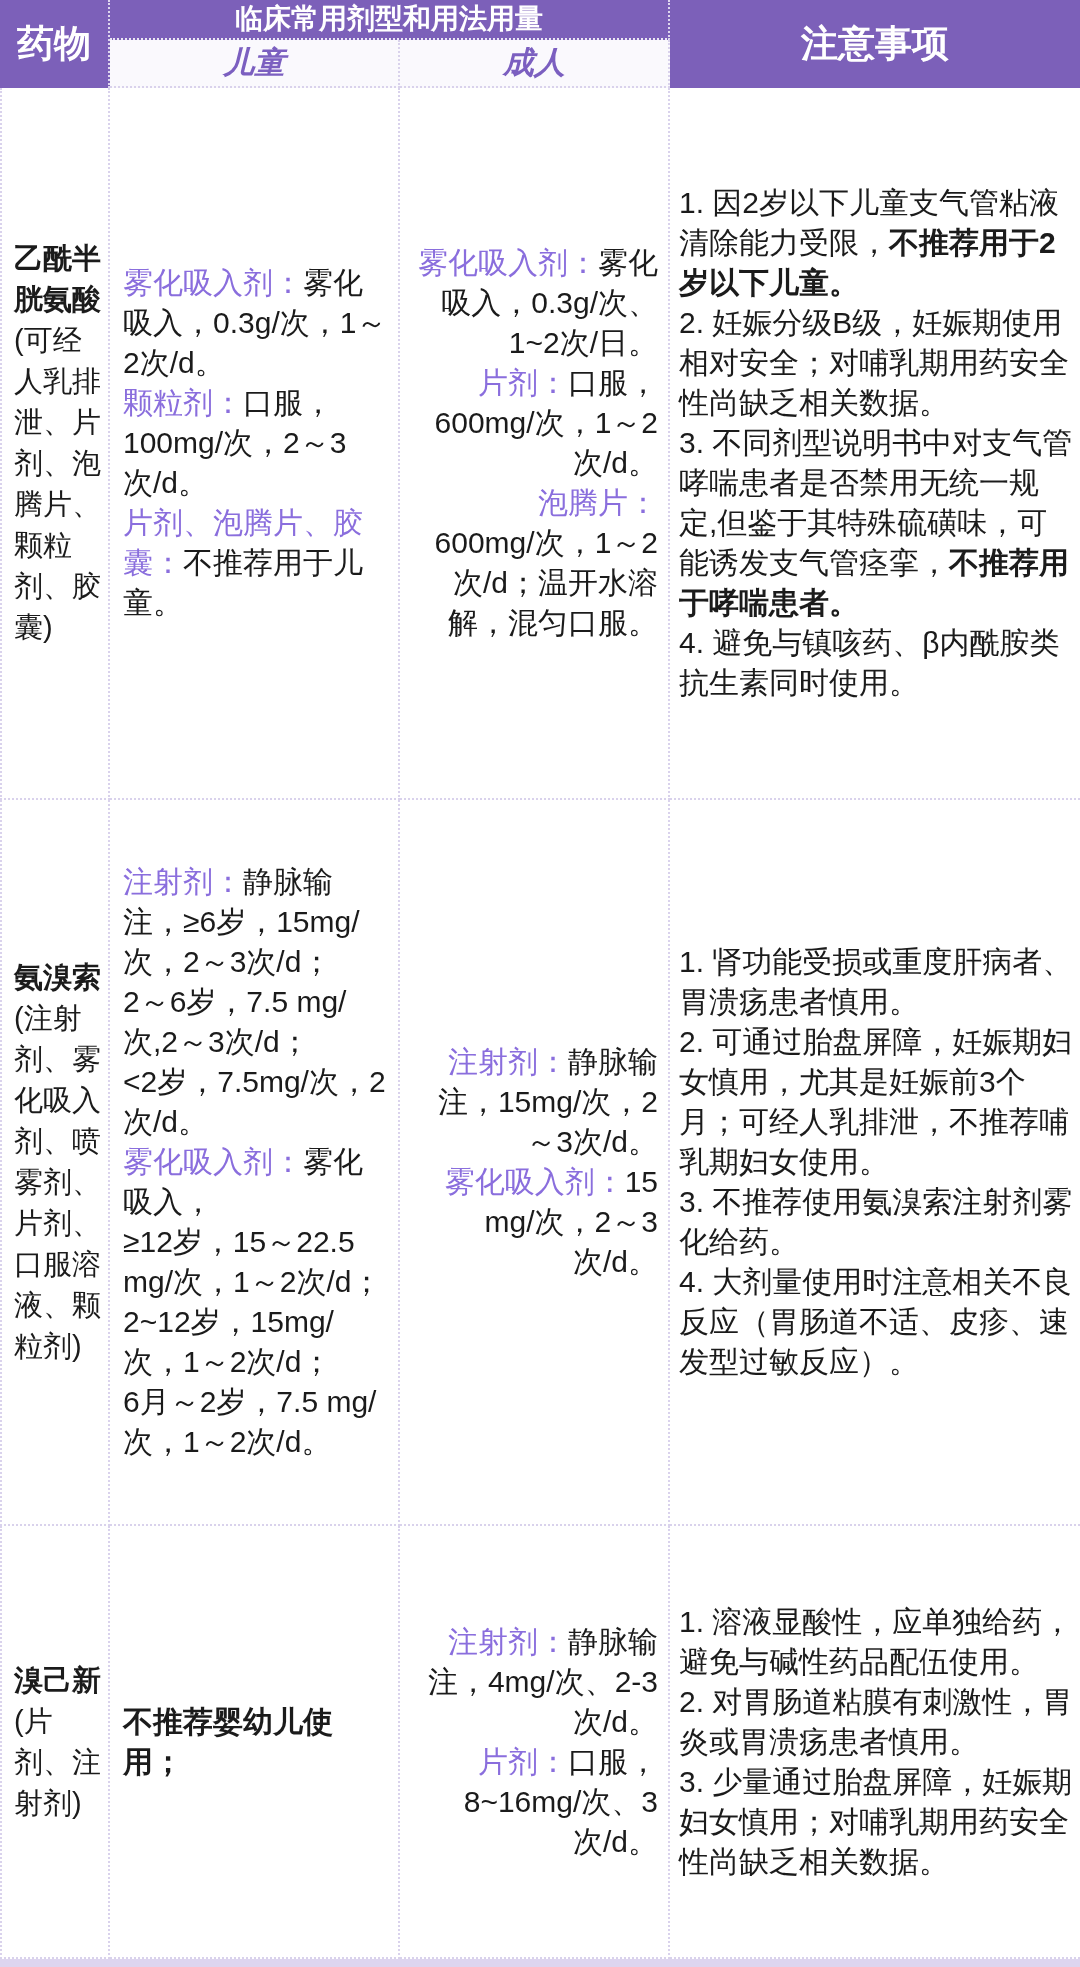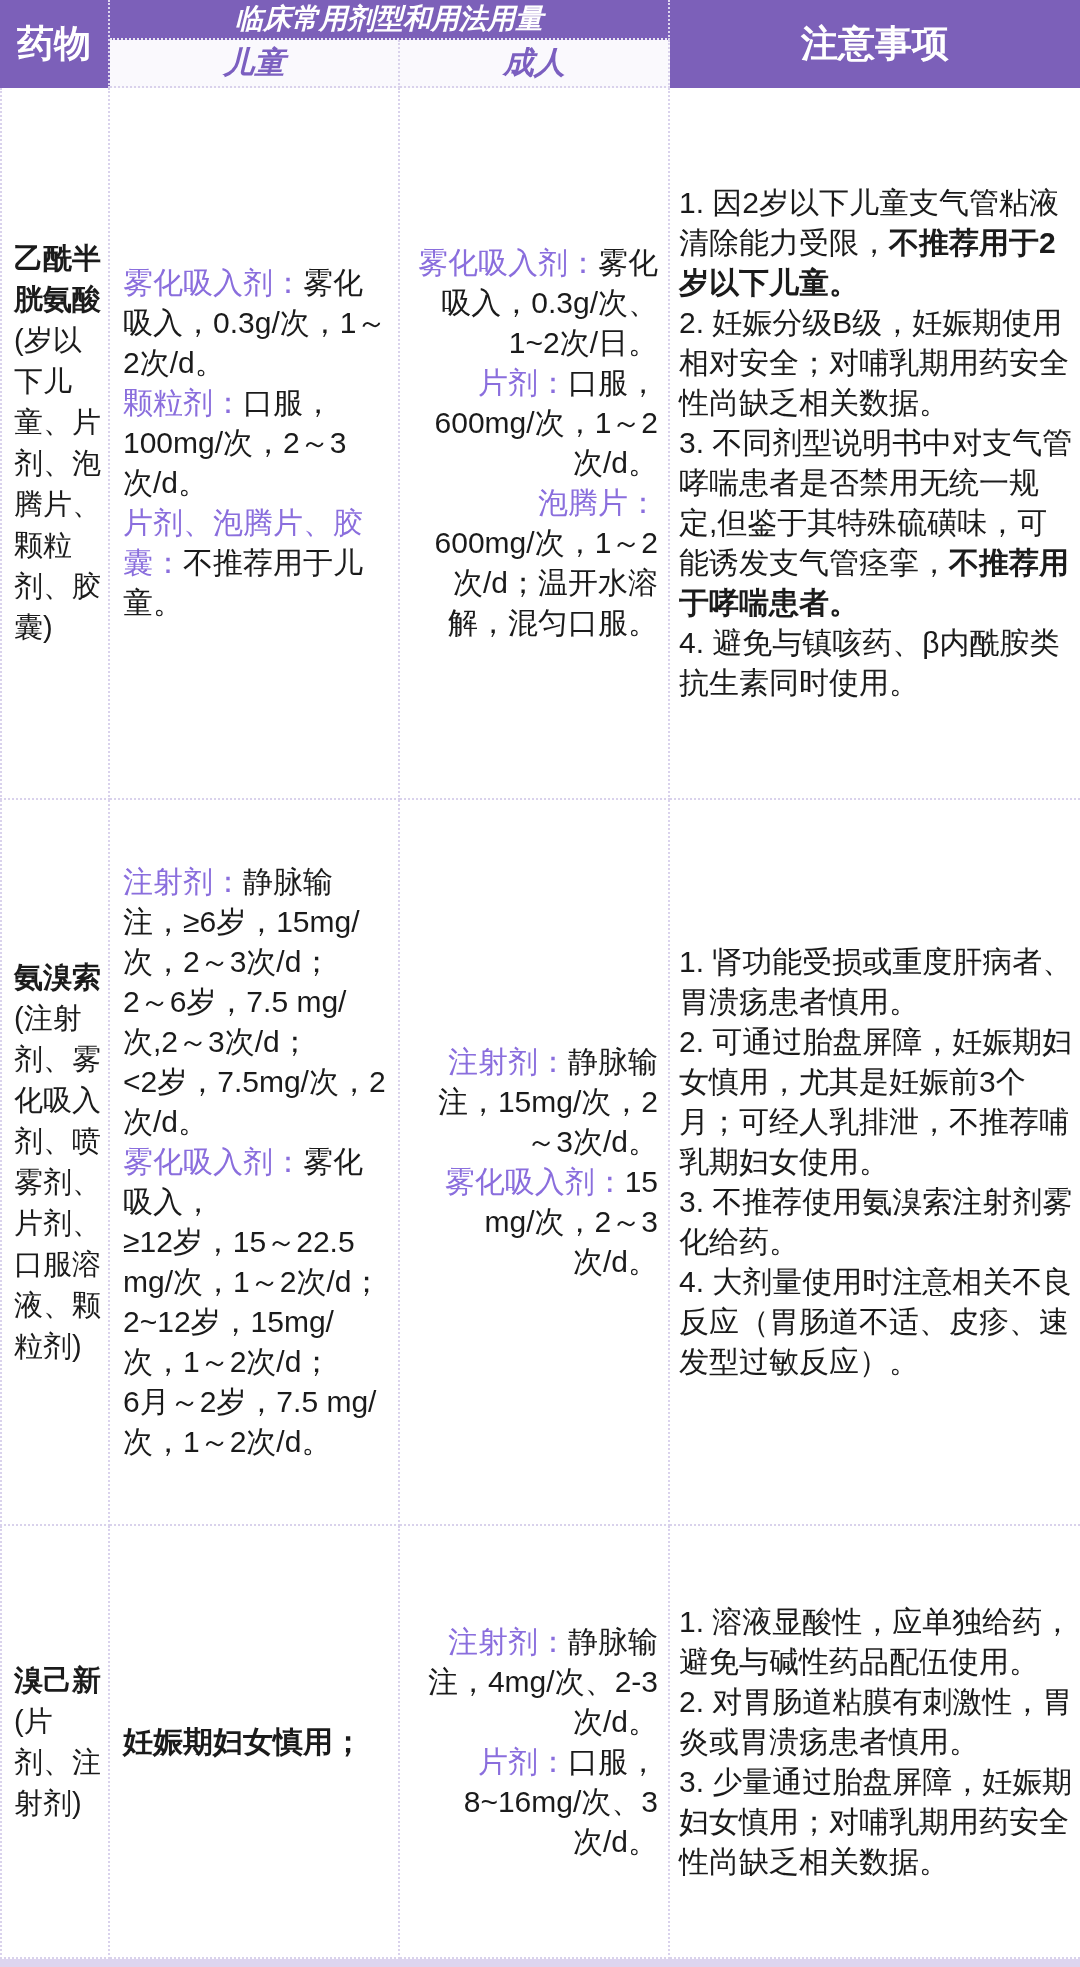--- a/index.html
+++ b/index.html
@@ -42,21 +42,20 @@
     background:var(--header-purple);
     color:#ffffff;
     font-weight:700;
     font-size:37px;
     text-align:center;
     border-right:2px dotted rgba(255,255,255,0.75);
   }
   .th-usage{
     font-size:28px;
     border-bottom:2px dotted rgba(255,255,255,0.85);
-    font-style:italic;
   }
   .th-notes{border-right:none;}
   .th-sub{
     background:var(--subheader-bg);
     color:var(--subheader-text);
     font-weight:700;
     font-size:31px;
     text-align:center;
     border-right:2px dotted var(--border-light);
     border-bottom:2px dotted var(--border-light);
@@ -107,21 +106,21 @@
         <th colspan="2" class="th-purple th-usage">临床常用剂型和用法用量</th>
         <th rowspan="2" class="th-purple th-notes">注意事项</th>
       </tr>
       <tr class="hrow-b">
         <th class="th-sub">儿童</th>
         <th class="th-sub">成人</th>
       </tr>
     </thead>
     <tbody>
       <tr class="r1">
-        <td class="td drug"><span class="run-bold">乙酰半胱氨酸</span><span class="run-normal">(岁以下儿童、片剂、泡腾片、颗粒剂、胶囊)</span></td>
+        <td class="td drug"><span class="run-bold">乙酰半胱氨酸</span><span class="run-normal">(可经人乳排泄、片剂、泡腾片、颗粒剂、胶囊)</span></td>
         <td class="td child"><span class="run-label">雾化吸入剂：</span><span class="run-normal">雾化吸入，0.3g/次，1～2次/d。
 </span><span class="run-label">颗粒剂：</span><span class="run-normal">口服，100mg/次，2～3次/d。
 </span><span class="run-label">片剂、泡腾片、胶囊：</span><span class="run-normal">不推荐用于儿童。</span></td>
         <td class="td adult"><span class="run-label">雾化吸入剂：</span><span class="run-normal">雾化吸入，0.3g/次、1~2次/日。
 </span><span class="run-label">片剂：</span><span class="run-normal">口服，600mg/次，1～2次/d。
 </span><span class="run-label">泡腾片：</span><span class="run-normal">
 600mg/次，1～2次/d；温开水溶解，混匀口服。</span></td>
         <td class="td notes"><span class="run-normal">1. 因2岁以下儿童支气管粘液清除能力受限，</span><span class="run-bold">不推荐用于2 岁以下儿童。</span><span class="run-normal">
 2. 妊娠分级B级，妊娠期使用相对安全；对哺乳期用药安全性尚缺乏相关数据。
 3. 不同剂型说明书中对支气管哮喘患者是否禁用无统一规定,但鉴于其特殊硫磺味，可能诱发支气管痉挛，</span><span class="run-bold">不推荐用于哮喘患者。</span><span class="run-normal">
@@ -138,21 +137,21 @@
 6月～2岁，7.5 mg/次，1～2次/d。</span></td>
         <td class="td adult"><span class="run-label">注射剂：</span><span class="run-normal">静脉输注，15mg/次，2～3次/d。
 </span><span class="run-label">雾化吸入剂：</span><span class="run-normal">15 mg/次，2～3次/d。</span></td>
         <td class="td notes"><span class="run-normal">1. 肾功能受损或重度肝病者、胃溃疡患者慎用。
 2. 可通过胎盘屏障，妊娠期妇女慎用，尤其是妊娠前3个月；可经人乳排泄，不推荐哺乳期妇女使用。
 3. 不推荐使用氨溴索注射剂雾化给药。
 4. 大剂量使用时注意相关不良反应（胃肠道不适、皮疹、速发型过敏反应）。</span></td>
       </tr>
       <tr class="r3">
         <td class="td drug"><span class="run-bold">溴己新</span><span class="run-normal">(片剂、注射剂)</span></td>
-        <td class="td child"><span class="run-bold">妊娠期妇女慎用；</span></td>
+        <td class="td child"><span class="run-bold">不推荐婴幼儿使用；</span></td>
         <td class="td adult"><span class="run-label">注射剂：</span><span class="run-normal">静脉输注，4mg/次、2-3次/d。
 </span><span class="run-label">片剂：</span><span class="run-normal">口服，8~16mg/次、3次/d。</span></td>
         <td class="td notes"><span class="run-normal">1. 溶液显酸性，应单独给药，避免与碱性药品配伍使用。
 2. 对胃肠道粘膜有刺激性，胃炎或胃溃疡患者慎用。
 3. 少量通过胎盘屏障，妊娠期妇女慎用；对哺乳期用药安全性尚缺乏相关数据。</span></td>
       </tr>
     </tbody>
   </table>
   <div class="bottom-band"></div>
 </div>

